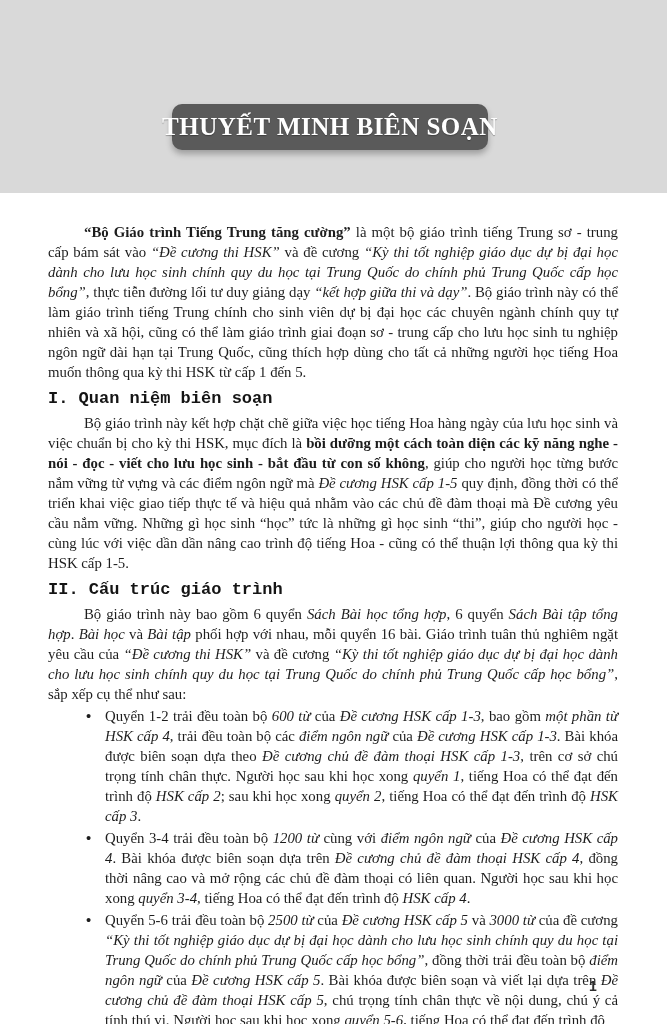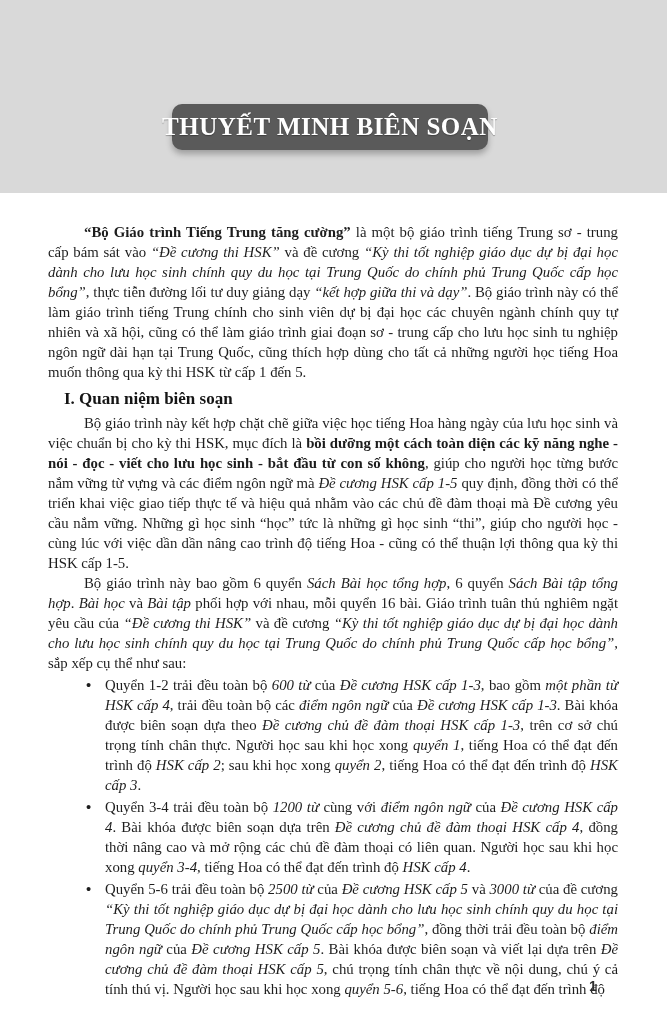--- a/index.html
+++ b/index.html
@@ -9,22 +9,22 @@
   .gray-band { position:absolute; top:0; left:0; width:667px; height:193px; background:#d9d9d9; }
   .title-pill { position:absolute; top:104px; left:172px; width:316px; height:46px;
                 background:#5a5a5a; border-radius:10px; box-shadow:0 4px 6px rgba(0,0,0,0.28);
                 display:flex; align-items:center; justify-content:center; }
   .title-pill .txt { color:#ffffff; font-family:"Liberation Serif", serif; font-weight:bold;
                      font-size:25px; letter-spacing:0.5px; white-space:nowrap;
                      text-shadow:0 1px 1px rgba(0,0,0,0.3); }
   .content { position:absolute; top:222px; left:48px; width:570px; color:#1d1d1d;
              font-size:14.8px; line-height:20px; text-align:justify; }
   .para { margin:0; text-indent:36px; }
-  .sec-heading { font-family:Liberation Serif, serif; font-weight:bold; font-size:17px;
-                 color:#141414; margin:7px 0 4px 16px; text-align:left; text-indent:0; }
+  .sec-heading { font-family:Liberation Mono, monospace; font-weight:bold; font-size:17px;
+                 color:#141414; margin:7px 0 4px 0; text-align:left; text-indent:0; }
   .bullets { margin:2px 0 0 0; padding:0; list-style:none; }
   .bullets li { position:relative; padding-left:57px; margin:0 0 2px 0; }
   .bullet-marker { position:absolute; left:38px; top:0; font-weight:bold; }
   .seg-b  { font-weight:normal; }
   .seg-i  { font-style:italic; }
   .seg-bi { font-weight:bold; }
   .page-num { position:absolute; left:589px; top:978px; font-family:"Liberation Sans", sans-serif;
               font-weight:bold; font-size:14px; color:#2e2e2e; }
 </style>
 </head>
@@ -38,20 +38,21 @@
     <span class="txt">THUYẾT MINH BIÊN SOẠN</span>
   </div>
 
   <div class="content">
 
     <p class="para"><span class="seg-bi">“Bộ Giáo trình Tiếng Trung tăng cường”</span><span> là một bộ giáo trình tiếng Trung sơ - trung cấp bám sát vào </span><span class="seg-i">“Đề cương thi HSK”</span><span> và đề cương </span><span class="seg-i">“Kỳ thi tốt nghiệp giáo dục dự bị đại học dành cho lưu học sinh chính quy du học tại Trung Quốc do chính phủ Trung Quốc cấp học bổng”</span><span>, thực tiễn đường lối tư duy giảng dạy </span><span class="seg-i">“kết hợp giữa thi và dạy”</span><span>. Bộ giáo trình này có thể làm giáo trình tiếng Trung chính cho sinh viên dự bị đại học các chuyên ngành chính quy tự nhiên và xã hội, cũng có thể làm giáo trình giai đoạn sơ - trung cấp cho lưu học sinh tu nghiệp ngôn ngữ dài hạn tại Trung Quốc, cũng thích hợp dùng cho tất cả những người học tiếng Hoa muốn thông qua kỳ thi HSK từ cấp 1 đến 5.</span></p>
 
     <h2 class="sec-heading">I. Quan niệm biên soạn</h2>
     <p class="para"><span>Bộ giáo trình này kết hợp chặt chẽ giữa việc học tiếng Hoa hàng ngày của lưu học sinh và việc chuẩn bị cho kỳ thi HSK, mục đích là </span><span class="seg-bi">bồi dưỡng một cách toàn diện các kỹ năng nghe - nói - đọc - viết cho lưu học sinh - bắt đầu từ con số không</span><span>, giúp cho người học từng bước nắm vững từ vựng và các điểm ngôn ngữ mà </span><span class="seg-i">Đề cương HSK cấp 1-5</span><span> quy định, đồng thời có thể triển khai việc giao tiếp thực tế và hiệu quả nhằm vào các chủ đề đàm thoại mà Đề cương yêu cầu nắm vững. Những gì học sinh “học” tức là những gì học sinh “thi”, giúp cho người học - cùng lúc với việc dần dần nâng cao trình độ tiếng Hoa - cũng có thể thuận lợi thông qua kỳ thi HSK cấp 1-5.</span></p>
 
+    <h2 class="sec-heading">II. Cấu trúc giáo trình</h2>
     <p class="para"><span>Bộ giáo trình này bao gồm 6 quyển </span><span class="seg-i">Sách Bài học tổng hợp</span><span>, 6 quyển </span><span class="seg-i">Sách Bài tập tổng hợp</span><span>. </span><span class="seg-i">Bài học</span><span> và </span><span class="seg-i">Bài tập</span><span> phối hợp với nhau, mỗi quyển 16 bài. Giáo trình tuân thủ nghiêm ngặt yêu cầu của </span><span class="seg-i">“Đề cương thi HSK”</span><span> và đề cương </span><span class="seg-i">“Kỳ thi tốt nghiệp giáo dục dự bị đại học dành cho lưu học sinh chính quy du học tại Trung Quốc do chính phủ Trung Quốc cấp học bổng”</span><span>, sắp xếp cụ thể như sau:</span></p>
 
     <ul class="bullets">
       <li>
         <span class="bullet-marker">•</span>
         <span><span class="seg-b">Quyển 1-2</span><span> trải đều toàn bộ </span><span class="seg-i">600 từ</span><span> của </span><span class="seg-i">Đề cương HSK cấp 1-3</span><span>, bao gồm </span><span class="seg-i">một phần từ HSK cấp 4</span><span>, trải đều toàn bộ các </span><span class="seg-i">điểm ngôn ngữ</span><span> của </span><span class="seg-i">Đề cương HSK cấp 1-3</span><span>. Bài khóa được biên soạn dựa theo </span><span class="seg-i">Đề cương chủ đề đàm thoại HSK cấp 1-3</span><span>, trên cơ sở chú trọng tính chân thực. Người học sau khi học xong </span><span class="seg-i">quyển 1</span><span>, tiếng Hoa có thể đạt đến trình độ </span><span class="seg-i">HSK cấp 2</span><span>; sau khi học xong </span><span class="seg-i">quyển 2</span><span>, tiếng Hoa có thể đạt đến trình độ </span><span class="seg-i">HSK cấp 3</span><span>.</span></span>
       </li>
       <li>
         <span class="bullet-marker">•</span>
         <span><span class="seg-b">Quyển 3-4</span><span> trải đều toàn bộ </span><span class="seg-i">1200 từ</span><span> cùng với </span><span class="seg-i">điểm ngôn ngữ</span><span> của </span><span class="seg-i">Đề cương HSK cấp 4</span><span>. Bài khóa được biên soạn dựa trên </span><span class="seg-i">Đề cương chủ đề đàm thoại HSK cấp 4</span><span>, đồng thời nâng cao và mở rộng các chủ đề đàm thoại có liên quan. Người học sau khi học xong </span><span class="seg-i">quyển 3-4</span><span>, tiếng Hoa có thể đạt đến trình độ </span><span class="seg-i">HSK cấp 4</span><span>.</span></span>

